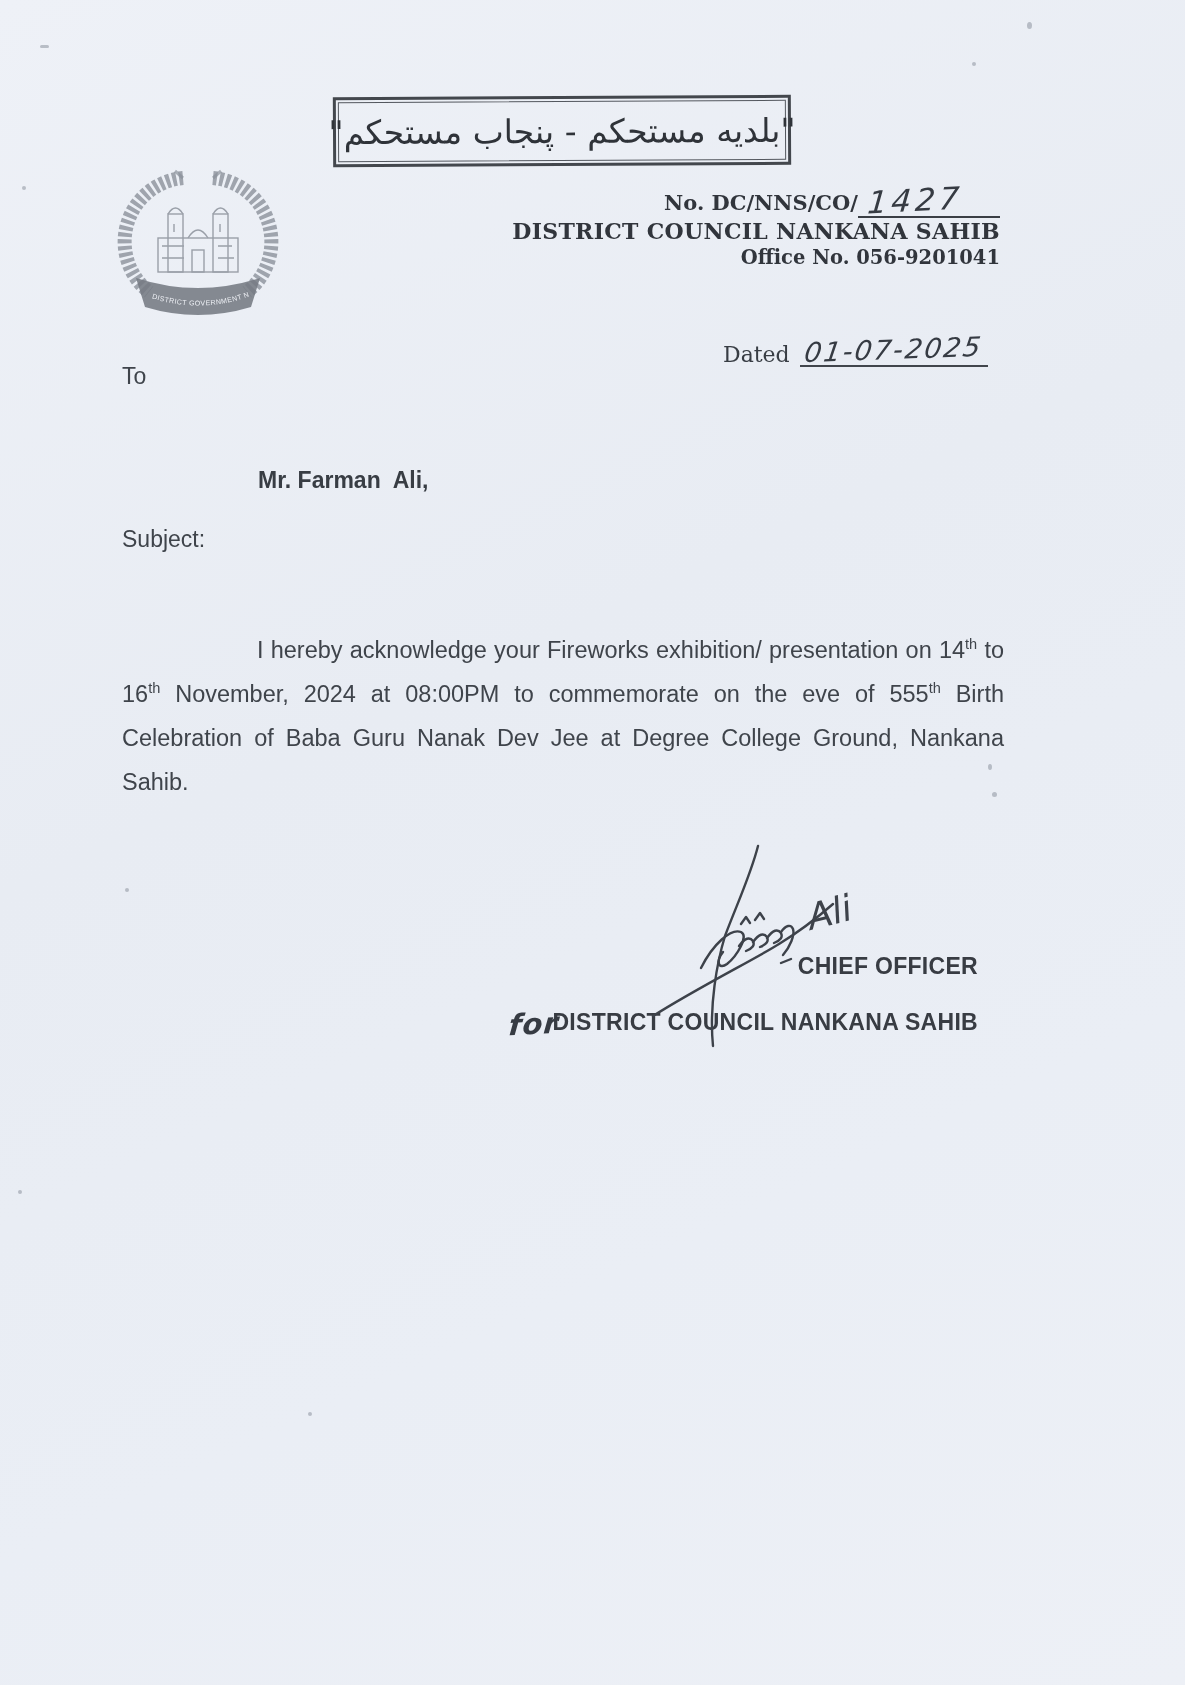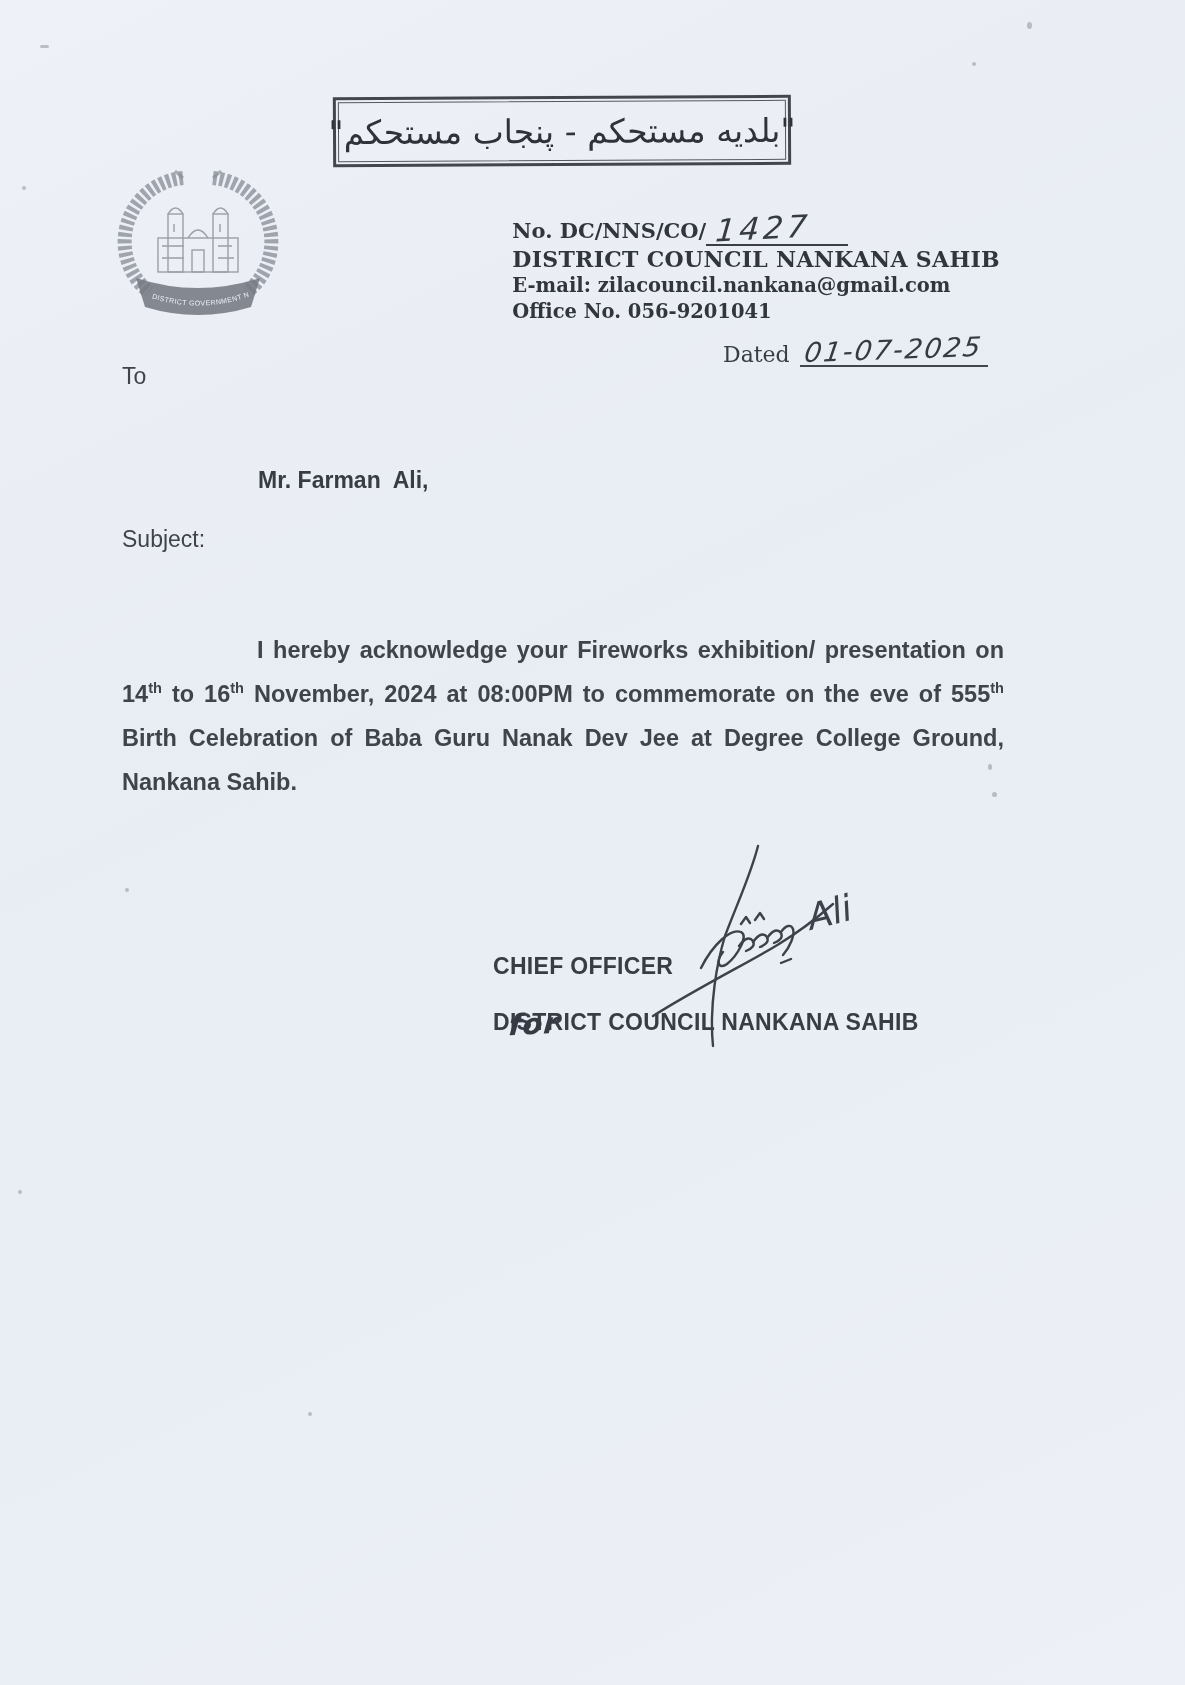--- a/index.html
+++ b/index.html
@@ -17,21 +17,21 @@
   .motto-inner{
     position:absolute;inset:2px;border:1px solid #54585f;
     display:flex;align-items:center;justify-content:center;
   }
   .motto-text{
     font-family:"DejaVu Sans",sans-serif;font-size:33px;color:#2f3339;
     direction:rtl;white-space:nowrap;letter-spacing:0.5px;
   }
   
   .letterhead{
-    right:185px;top:216px;
+    right:185px;top:188px;text-align:right;
     font-family:"DejaVu Serif",serif;font-weight:bold;color:#31353c;
   }
   .lh-ref{font-size:21px;line-height:30px;white-space:nowrap;}
   .ref-line{
     display:inline-block;width:142px;border-bottom:2px solid #3a3e45;
     position:relative;height:24px;vertical-align:bottom;
   }
   .handwritten{
     font-family:"DejaVu Sans",sans-serif;font-style:italic;color:#363b43;
     transform:skewX(-8deg) rotate(-3deg);display:inline-block;
@@ -55,28 +55,28 @@
   .subject-label{left:122px;top:526px;font-size:23px;color:#3f444b;}
   .subject-body{
     left:258px;top:524px;width:750px;font-size:23px;font-weight:bold;
     line-height:34.5px;color:#34383f;letter-spacing:-0.2px;
   }
   .u{text-decoration:underline;text-decoration-thickness:2px;text-underline-offset:5px;}
   .sup{font-size:62%;vertical-align:super;line-height:0;}
   
   .para{
     left:122px;top:628px;width:882px;font-size:23.5px;line-height:44px;
-    text-align:justify;color:#3f444b;font-weight:bold;
+    text-align:justify;color:#3f444b;
   }
   .para.p1{text-indent:135px;}
   .para.p2{top:770px;text-indent:160px;}
   
   .signature-svg{left:635px;top:840px;width:235px;height:212px;z-index:3;}
   .sig-stroke{fill:none;stroke:#3d424a;stroke-width:2.4;stroke-linecap:round;stroke-linejoin:round;}
-  .officer-block{left:493px;top:951px;width:485px;text-align:left;color:#383c43;}
+  .officer-block{left:493px;top:951px;width:485px;text-align:right;color:#383c43;}
   .officer-title{font-size:23px;font-weight:bold;line-height:30px;letter-spacing:0.3px;}
   .officer-org{font-size:23px;font-weight:bold;line-height:30px;margin-top:26px;position:relative;letter-spacing:0.3px;}
   .for-label{position:absolute;left:16px;top:2px;font-size:29px;letter-spacing:1px;}
   
   .logo{left:112px;top:166px;width:172px;height:158px;opacity:0.85;}
   
   .speck{position:absolute;background:#8d939e;border-radius:50%;opacity:0.55;}
 </style>
 </head>
 <body>
@@ -112,21 +112,20 @@
     <text font-family="Liberation Sans, sans-serif" font-size="7" fill="#eef0f4" letter-spacing="0.4">
       <textPath href="#bannerArc" startOffset="4">DISTRICT GOVERNMENT NANKANA SAHIB</textPath>
     </text>
   </svg>
 
   <div class="abs letterhead">
     <div class="lh-ref">
       <span>No. DC/NNS/CO/</span><span class="ref-line"><span class="handwritten ref-number">1427</span></span>
     </div>
     <div class="lh-org">DISTRICT COUNCIL NANKANA SAHIB</div>
-    <div class="lh-email">E-mail: zilacouncil.nankana@gmail.com</div>
     <div class="lh-office">Office No. 056-9201041</div>
   </div>
 
   <div class="abs dated">
     <span>Dated</span><span class="date-line"><span class="handwritten date-value">01-07-2025</span></span>
   </div>
 
   <div class="abs to-label">To</div>
   <div class="abs recipient">
     <div class="name">Mr. Farman  Ali,</div>

